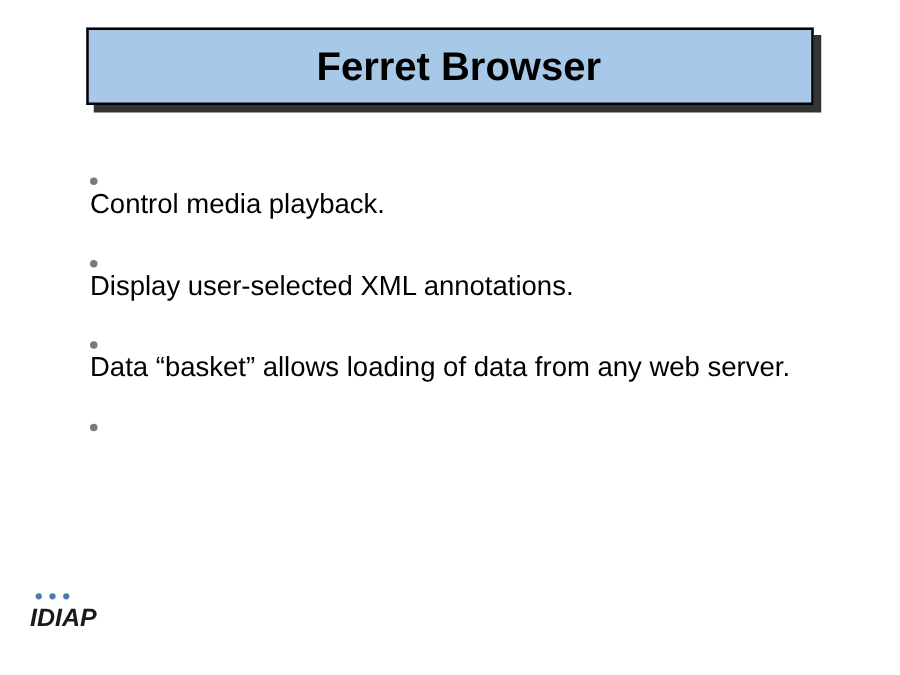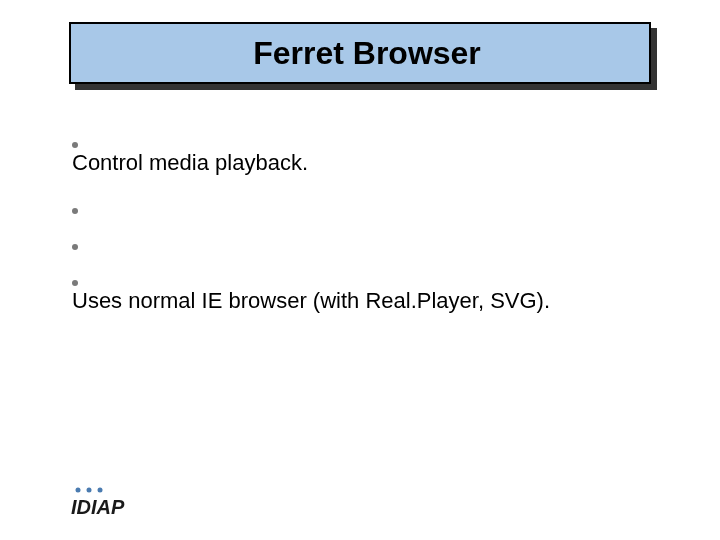--- a/index.html
+++ b/index.html
@@ -58,47 +58,47 @@
     margin-top: 12px;
     margin-right: 14px;
     flex-shrink: 0;
   }
   .bullet-text {
     font-size: 22px;
     color: #000000;
   }
   .logo {
     position: absolute;
-    bottom: 16px;
+    bottom: 28px;
     left: 24px;
-    margin-left: 47px;
   }
 </style>
 </head>
 <body>
 
 <div class="title-shadow"></div>
 <div class="title-box">
   <div class="title-text">Ferret Browser</div>
 </div>
 
 <div class="bullets">
   <div class="bullet-item">
     <div class="bullet-dot"></div>
     <div class="bullet-text">Control media playback.</div>
   </div>
   <div class="bullet-item">
     <div class="bullet-dot"></div>
+    <div class="bullet-text">Display user-selected XML annotations.</div>
   </div>
   <div class="bullet-item">
     <div class="bullet-dot"></div>
+    <div class="bullet-text">Data “basket” allows loading of data from any web server.</div>
   </div>
   <div class="bullet-item">
     <div class="bullet-dot"></div>
-    <div class="bullet-text">Uses normal IE browser (with Real.Player, SVG).</div>
   </div>
 </div>
 
 <div class="logo">
   <svg width="78" height="36" viewBox="0 0 78 36">
     <circle cx="7" cy="6" r="2.5" fill="#4a7bb0"></circle>
     <circle cx="18" cy="6" r="2.5" fill="#4a7bb0"></circle>
     <circle cx="29" cy="6" r="2.5" fill="#4a7bb0"></circle>
     <text x="0" y="30" font-family="Arial, sans-serif" font-size="20" font-weight="bold" fill="#1a1a1a" font-style="italic">IDIAP</text>
   </svg>

